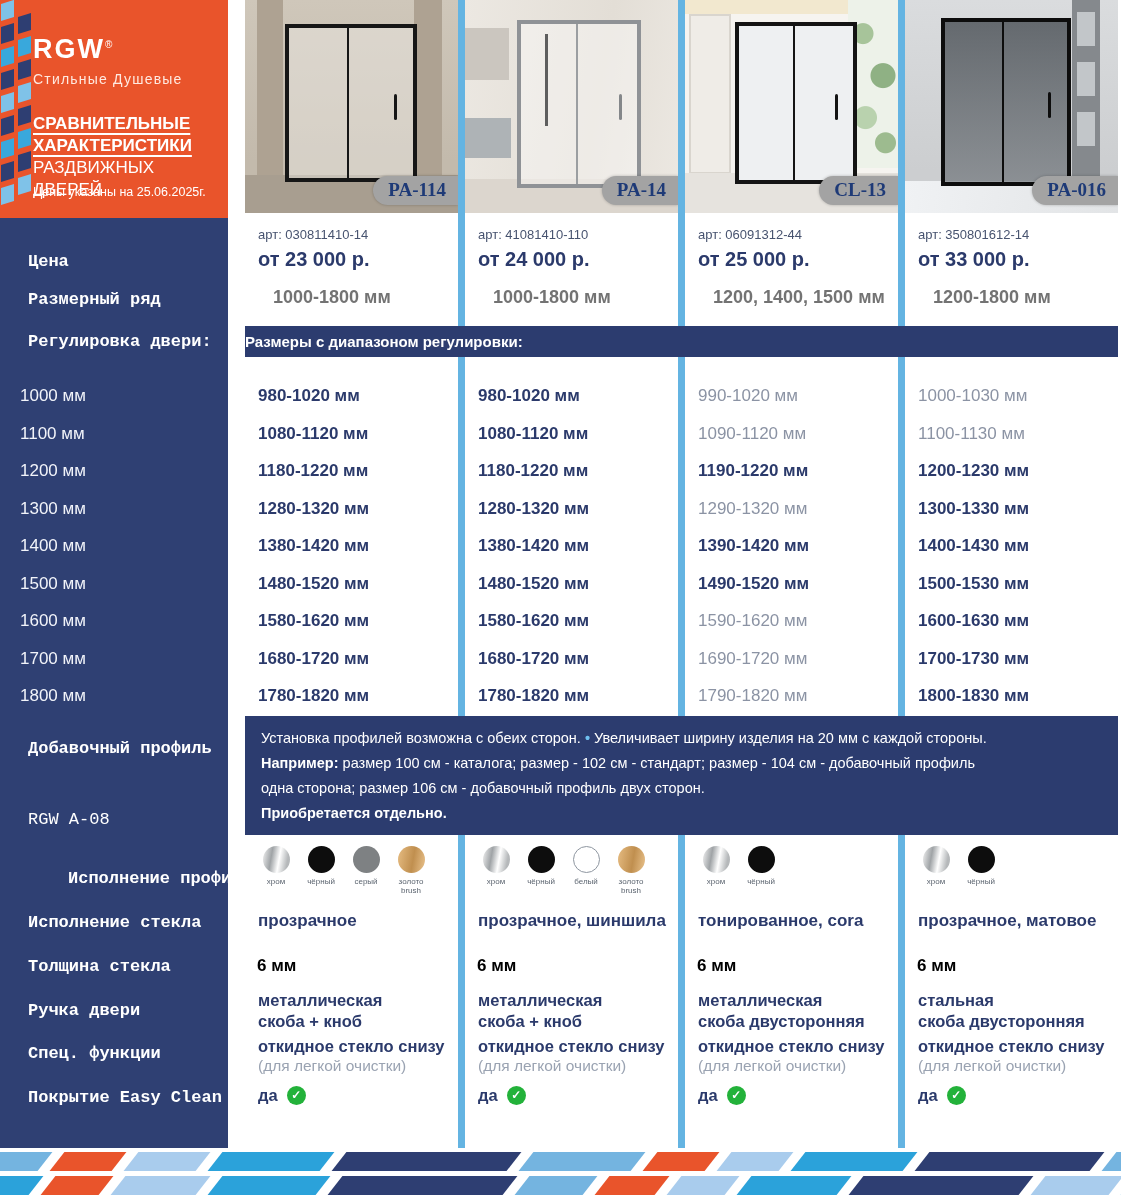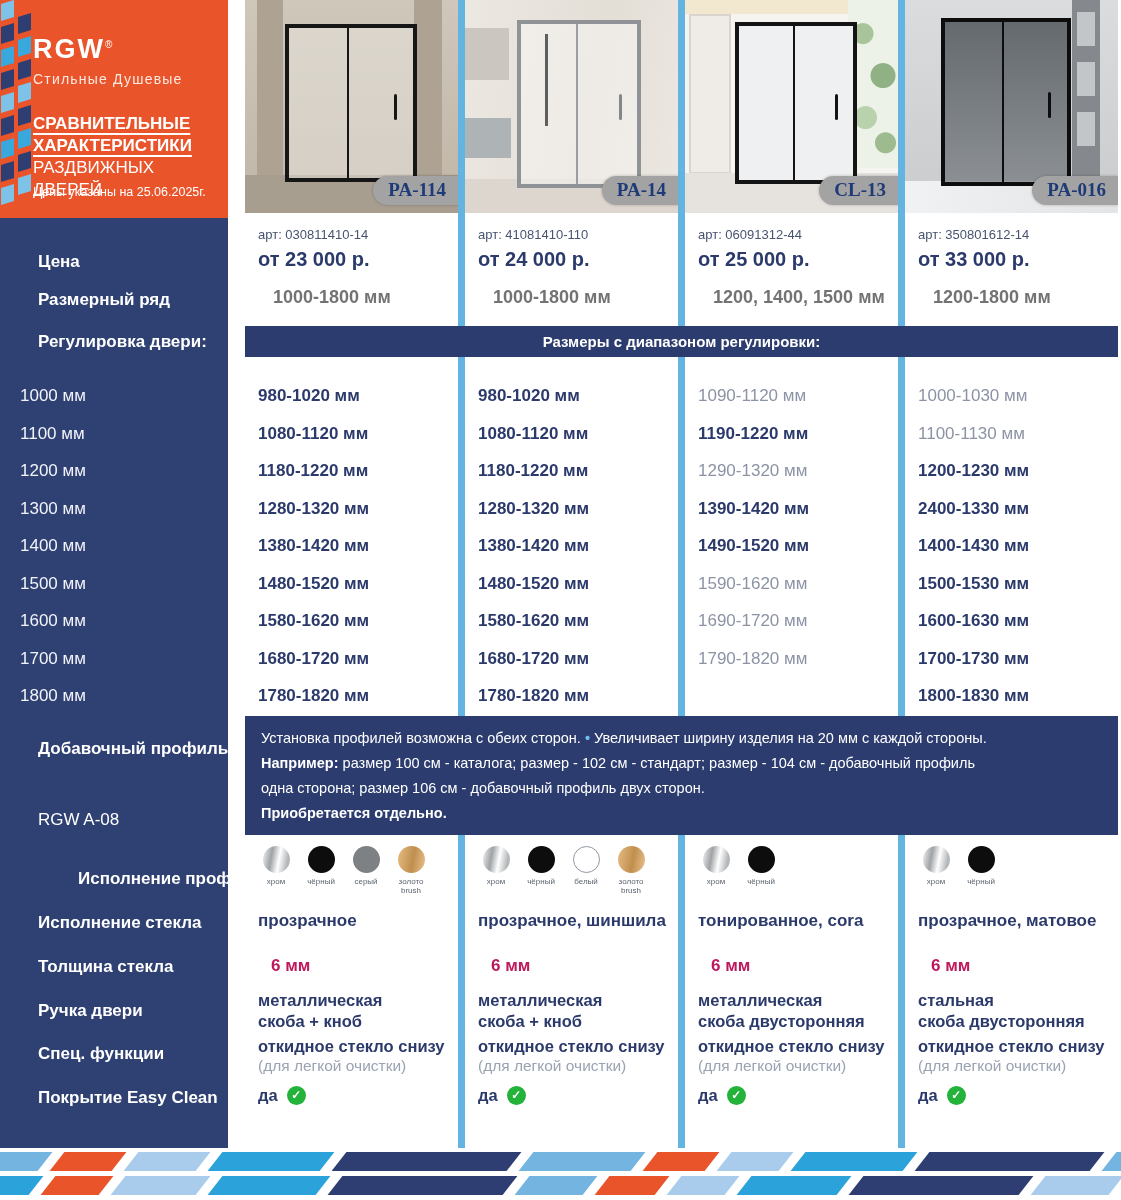--- a/index.html
+++ b/index.html
@@ -20,21 +20,21 @@
   .hdr-inner { position:absolute; left:33px; top:14px; right:8px; color:#fff; }
   .brand { font-size:27px; font-weight:bold; letter-spacing:2px; line-height:1;margin-top:22px; }
   .brand sup { font-size:10px; font-weight:normal; letter-spacing:0; }
   .brand-tag { font-size:14px; letter-spacing:1.2px; margin-top:8px; color:#ffe9e0; }
   .hdr-title { margin-top:26px; font-size:17px; line-height:22px; color:#fff; }
   .hdr-title .u { font-weight:bold; text-decoration:underline; text-underline-offset:4px; text-decoration-thickness:2px; }
   .hdr-date { position:absolute; left:33px; top:185px; font-size:12.5px; color:#ffffff; }
 
   
   .sb { position:absolute; left:0; top:218px; width:228px; height:930px; background:#2f4073; color:#fff; }
-  .sb-label { position:absolute; left:38px; font-size:17px; font-weight:bold; white-space:nowrap; }
+  .sb-label { position:absolute; left:28px; font-size:17px; font-weight:bold; white-space:nowrap;font-family:Liberation Mono, monospace; }
   .sb-plain { font-weight:normal;margin-top:28px; }
   .sb-size { position:absolute; left:20px; height:37.5px; line-height:37.5px; font-size:17px; color:#f2f4fa; white-space:nowrap; }
 
   
   .col { position:absolute; top:0; width:213px; height:1148px; }
   .c1{ left:245px; } .c2{ left:465px; } .c3{ left:685px; } .c4{ left:905px; }
 
   .photo { position:absolute; top:0; left:0; width:213px; height:213px; overflow:hidden; }
   .ph-wall, .ph-floor, .ph-feat { position:absolute; }
   .ph-wall { inset:0; }
@@ -97,29 +97,29 @@
   .finish { display:flex; flex-direction:column; align-items:center; width:36px; }
   .swatch { width:27px; height:27px; border-radius:50%; }
   .sw-chrome { background:linear-gradient(100deg,#f4f4f4 0%,#9fa3a6 32%,#ffffff 58%,#b5b8ba 85%); }
   .sw-black  { background:#0d0d0d; }
   .sw-gray   { background:#7e8183; }
   .sw-gold   { background:linear-gradient(100deg,#e6bc82,#c08f4f 55%,#e9c28c); }
   .sw-white  { background:#ffffff; border:1px solid #8e96a0; }
   .fin-label { margin-top:4px; font-size:8px; line-height:1.15; color:#5c6570; text-align:center; }
 
   .glass  { position:absolute; top:911px;  left:13px; font-size:17px; font-weight:bold; color:#2b3a6b; white-space:nowrap; }
-  .thick  { position:absolute; top:956px;  left:26px; font-size:17px; font-weight:bold; color:#be185d; }
+  .thick  { position:absolute; top:956px;  left:12px; font-size:17px; font-weight:bold; color:#000000; }
   .handle { position:absolute; top:990px;  left:13px; font-size:16.5px; font-weight:bold; color:#2b3a6b; line-height:21px; }
   .special{ position:absolute; top:1037px; left:13px; font-size:16.5px; font-weight:bold; color:#2b3a6b; line-height:19px; white-space:nowrap; }
   .special .note { font-weight:normal; font-size:15.5px; color:#9aa3b2; }
   .easy { position:absolute; top:1086px; left:13px; display:flex; align-items:center; gap:9px; font-size:16.5px; font-weight:bold; color:#2b3a6b; }
   .check-icon { width:19px; height:19px; border-radius:50%; background:#23b23a; color:#fff; font-size:12px; line-height:19px; text-align:center; font-weight:bold; }
 
   
-  .banner { position:absolute; left:245px; top:326px; width:873px; height:31px; background:#2c3c6f; color:#fff; font-size:15px; font-weight:bold; text-align:center; line-height:31px; }
+  .banner { position:absolute; left:245px; top:326px; width:873px; height:31px; background:#2c3c6f; color:#fff; font-size:15px; font-weight:bold; line-height:31px; }
   .infobox { position:absolute; left:245px; top:716px; width:873px; height:119px; background:#2c3c6f; color:#fff; font-size:14.5px; line-height:25px; padding:10px 14px 0 16px; }
   .infobox b { font-weight:bold; }
   .infobox .dot { color:#6fc0f0; font-weight:bold; }
 
   
   .stripes { position:absolute; left:-30px; top:1152px; width:1200px; height:48px; overflow:hidden; }
   .st-row { display:flex; gap:12px; margin-bottom:5px; }
   .st-row.r2 { margin-left:-46px; }
   .st { height:19px; transform:skewX(-38deg); flex:none; }
   .sn{ background:#2e3e72; } .sl{ background:#74b4e0; } .sp{ background:#a9cced; } .sc{ background:#2ba2da; } .so{ background:#e9542b; }
@@ -324,20 +324,21 @@
       <div class="door">
           <div class="split"></div>
           <div class="dhandle"></div>
         </div>
       <div class="pill">CL-13</div>
     </div>
     <div class="art">арт: 06091312-44</div>
     <div class="price">от 25 000 р.</div>
     <div class="range">1200, 1400, 1500 мм</div>
     <div class="adjust">
+      <div class="acell muted">990-1020 мм</div>
       <div class="acell muted">1090-1120 мм</div>
       <div class="acell">1190-1220 мм</div>
       <div class="acell muted">1290-1320 мм</div>
       <div class="acell">1390-1420 мм</div>
       <div class="acell">1490-1520 мм</div>
       <div class="acell muted">1590-1620 мм</div>
       <div class="acell muted">1690-1720 мм</div>
       <div class="acell muted">1790-1820 мм</div>
     </div>
     <div class="finishes">
@@ -381,21 +382,21 @@
         </div>
       <div class="pill">PA-016</div>
     </div>
     <div class="art">арт: 350801612-14</div>
     <div class="price">от 33 000 р.</div>
     <div class="range">1200-1800 мм</div>
     <div class="adjust">
       <div class="acell muted">1000-1030 мм</div>
       <div class="acell muted">1100-1130 мм</div>
       <div class="acell">1200-1230 мм</div>
-      <div class="acell">2400-1330 мм</div>
+      <div class="acell">1300-1330 мм</div>
       <div class="acell">1400-1430 мм</div>
       <div class="acell">1500-1530 мм</div>
       <div class="acell">1600-1630 мм</div>
       <div class="acell">1700-1730 мм</div>
       <div class="acell">1800-1830 мм</div>
     </div>
     <div class="finishes">
       <div class="finish">
           <span class="swatch sw-chrome"></span>
           <span class="fin-label">хром</span>

